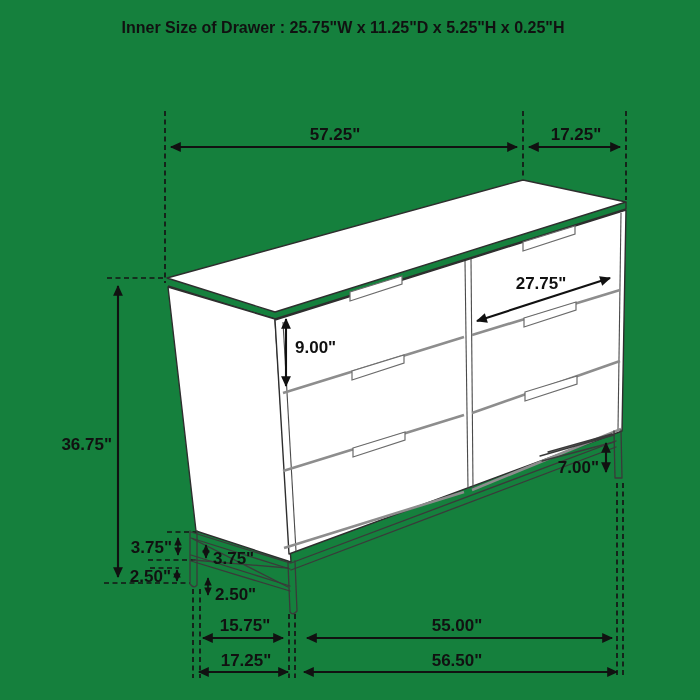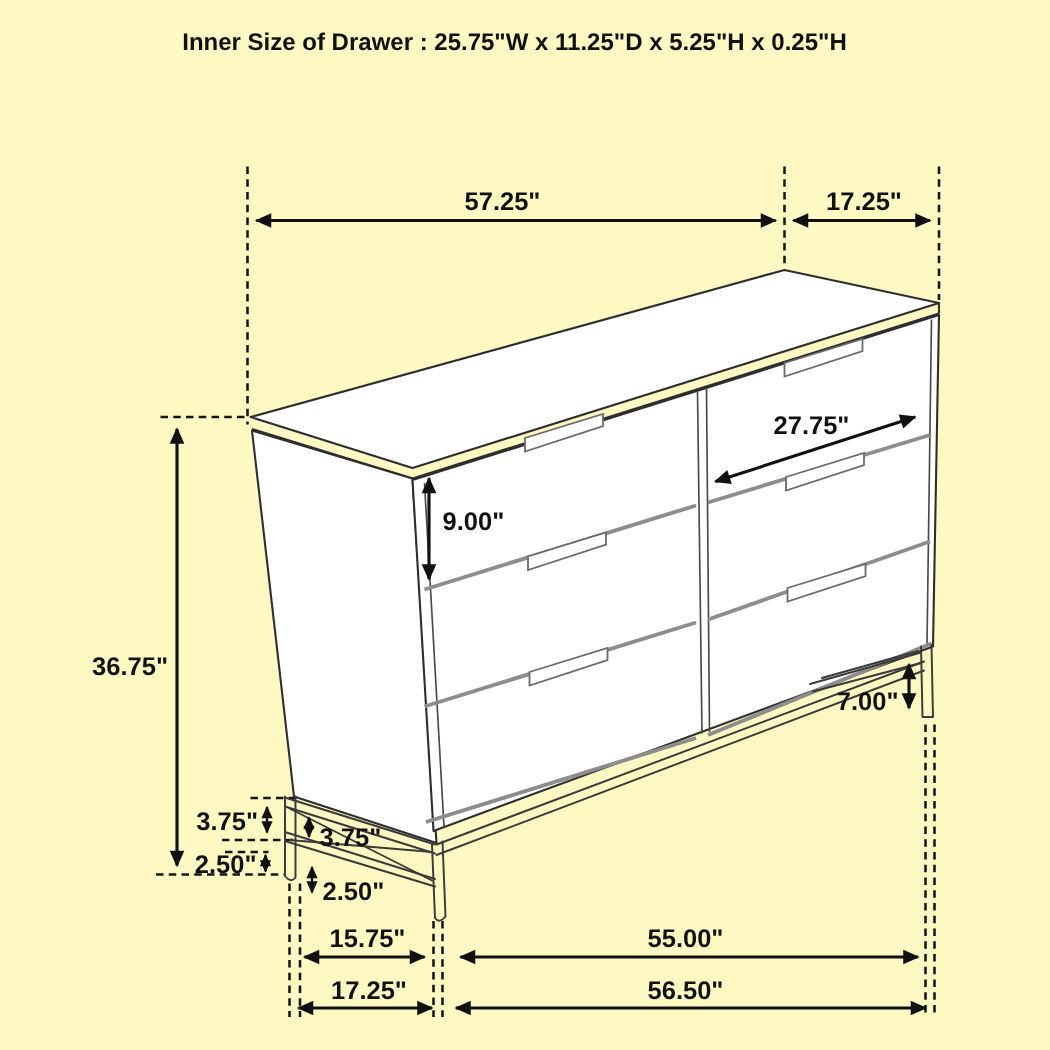--- a/index.html
+++ b/index.html
@@ -1,16 +1,16 @@
 <!DOCTYPE html>
 <html><head>
 <meta charset="utf-8">
 <style>
   html,body{margin:0;padding:0;background:#ffffff;}
-  .page{position:relative;width:700px;height:700px;background:#fef9c3;overflow:hidden;
+  .page{position:relative;width:700px;height:700px;background:#15803d;overflow:hidden;
         font-family:"Liberation Sans", sans-serif;}
   svg{display:block;}
   .title-text{font:bold 16px "Liberation Sans", sans-serif;fill:#111;}
   .dim-label{font:bold 17px "Liberation Sans", sans-serif;fill:#111;}
   .dim{stroke:#111;stroke-width:2.1;fill:none;
        marker-start:url(#arr);marker-end:url(#arr);}
   .dim-s{stroke:#111;stroke-width:1.6;fill:none;
        marker-start:url(#arr);marker-end:url(#arr);}
   .ext{stroke:#151515;stroke-width:1.7;stroke-dasharray:5 3.5;fill:none;}
   .edge{stroke:#2e2e2e;stroke-width:1.4;fill:none;stroke-linejoin:round;}

